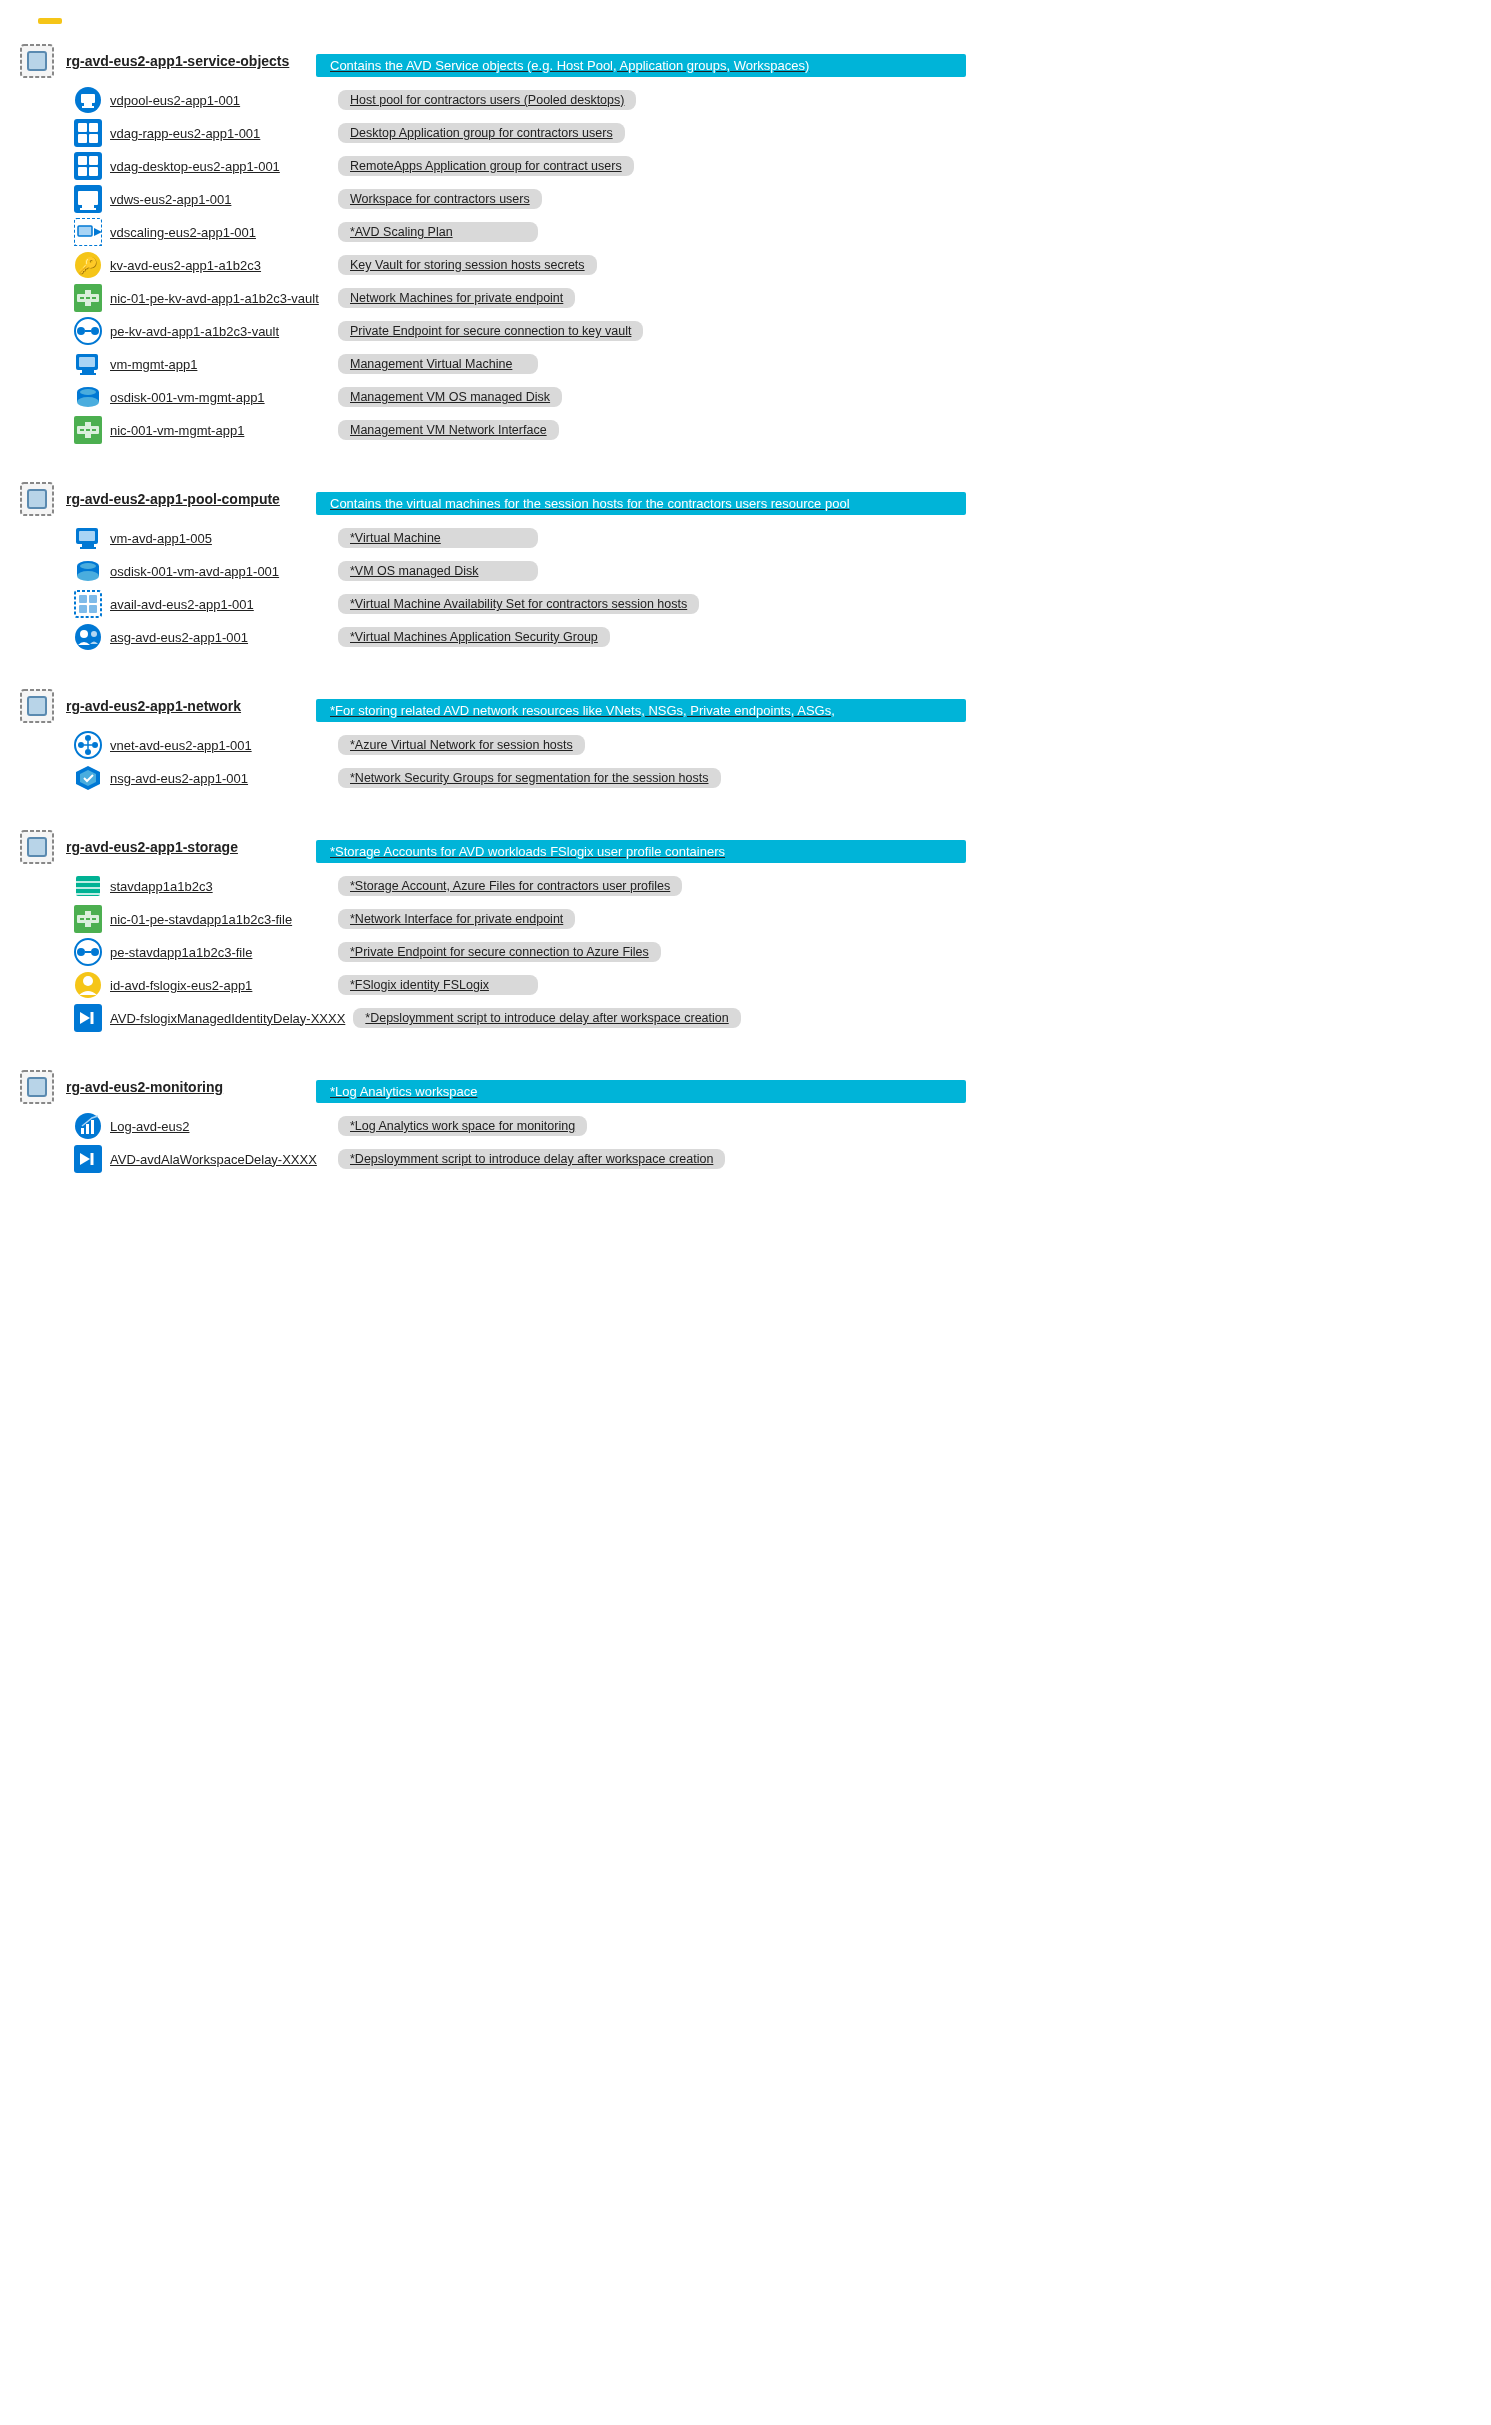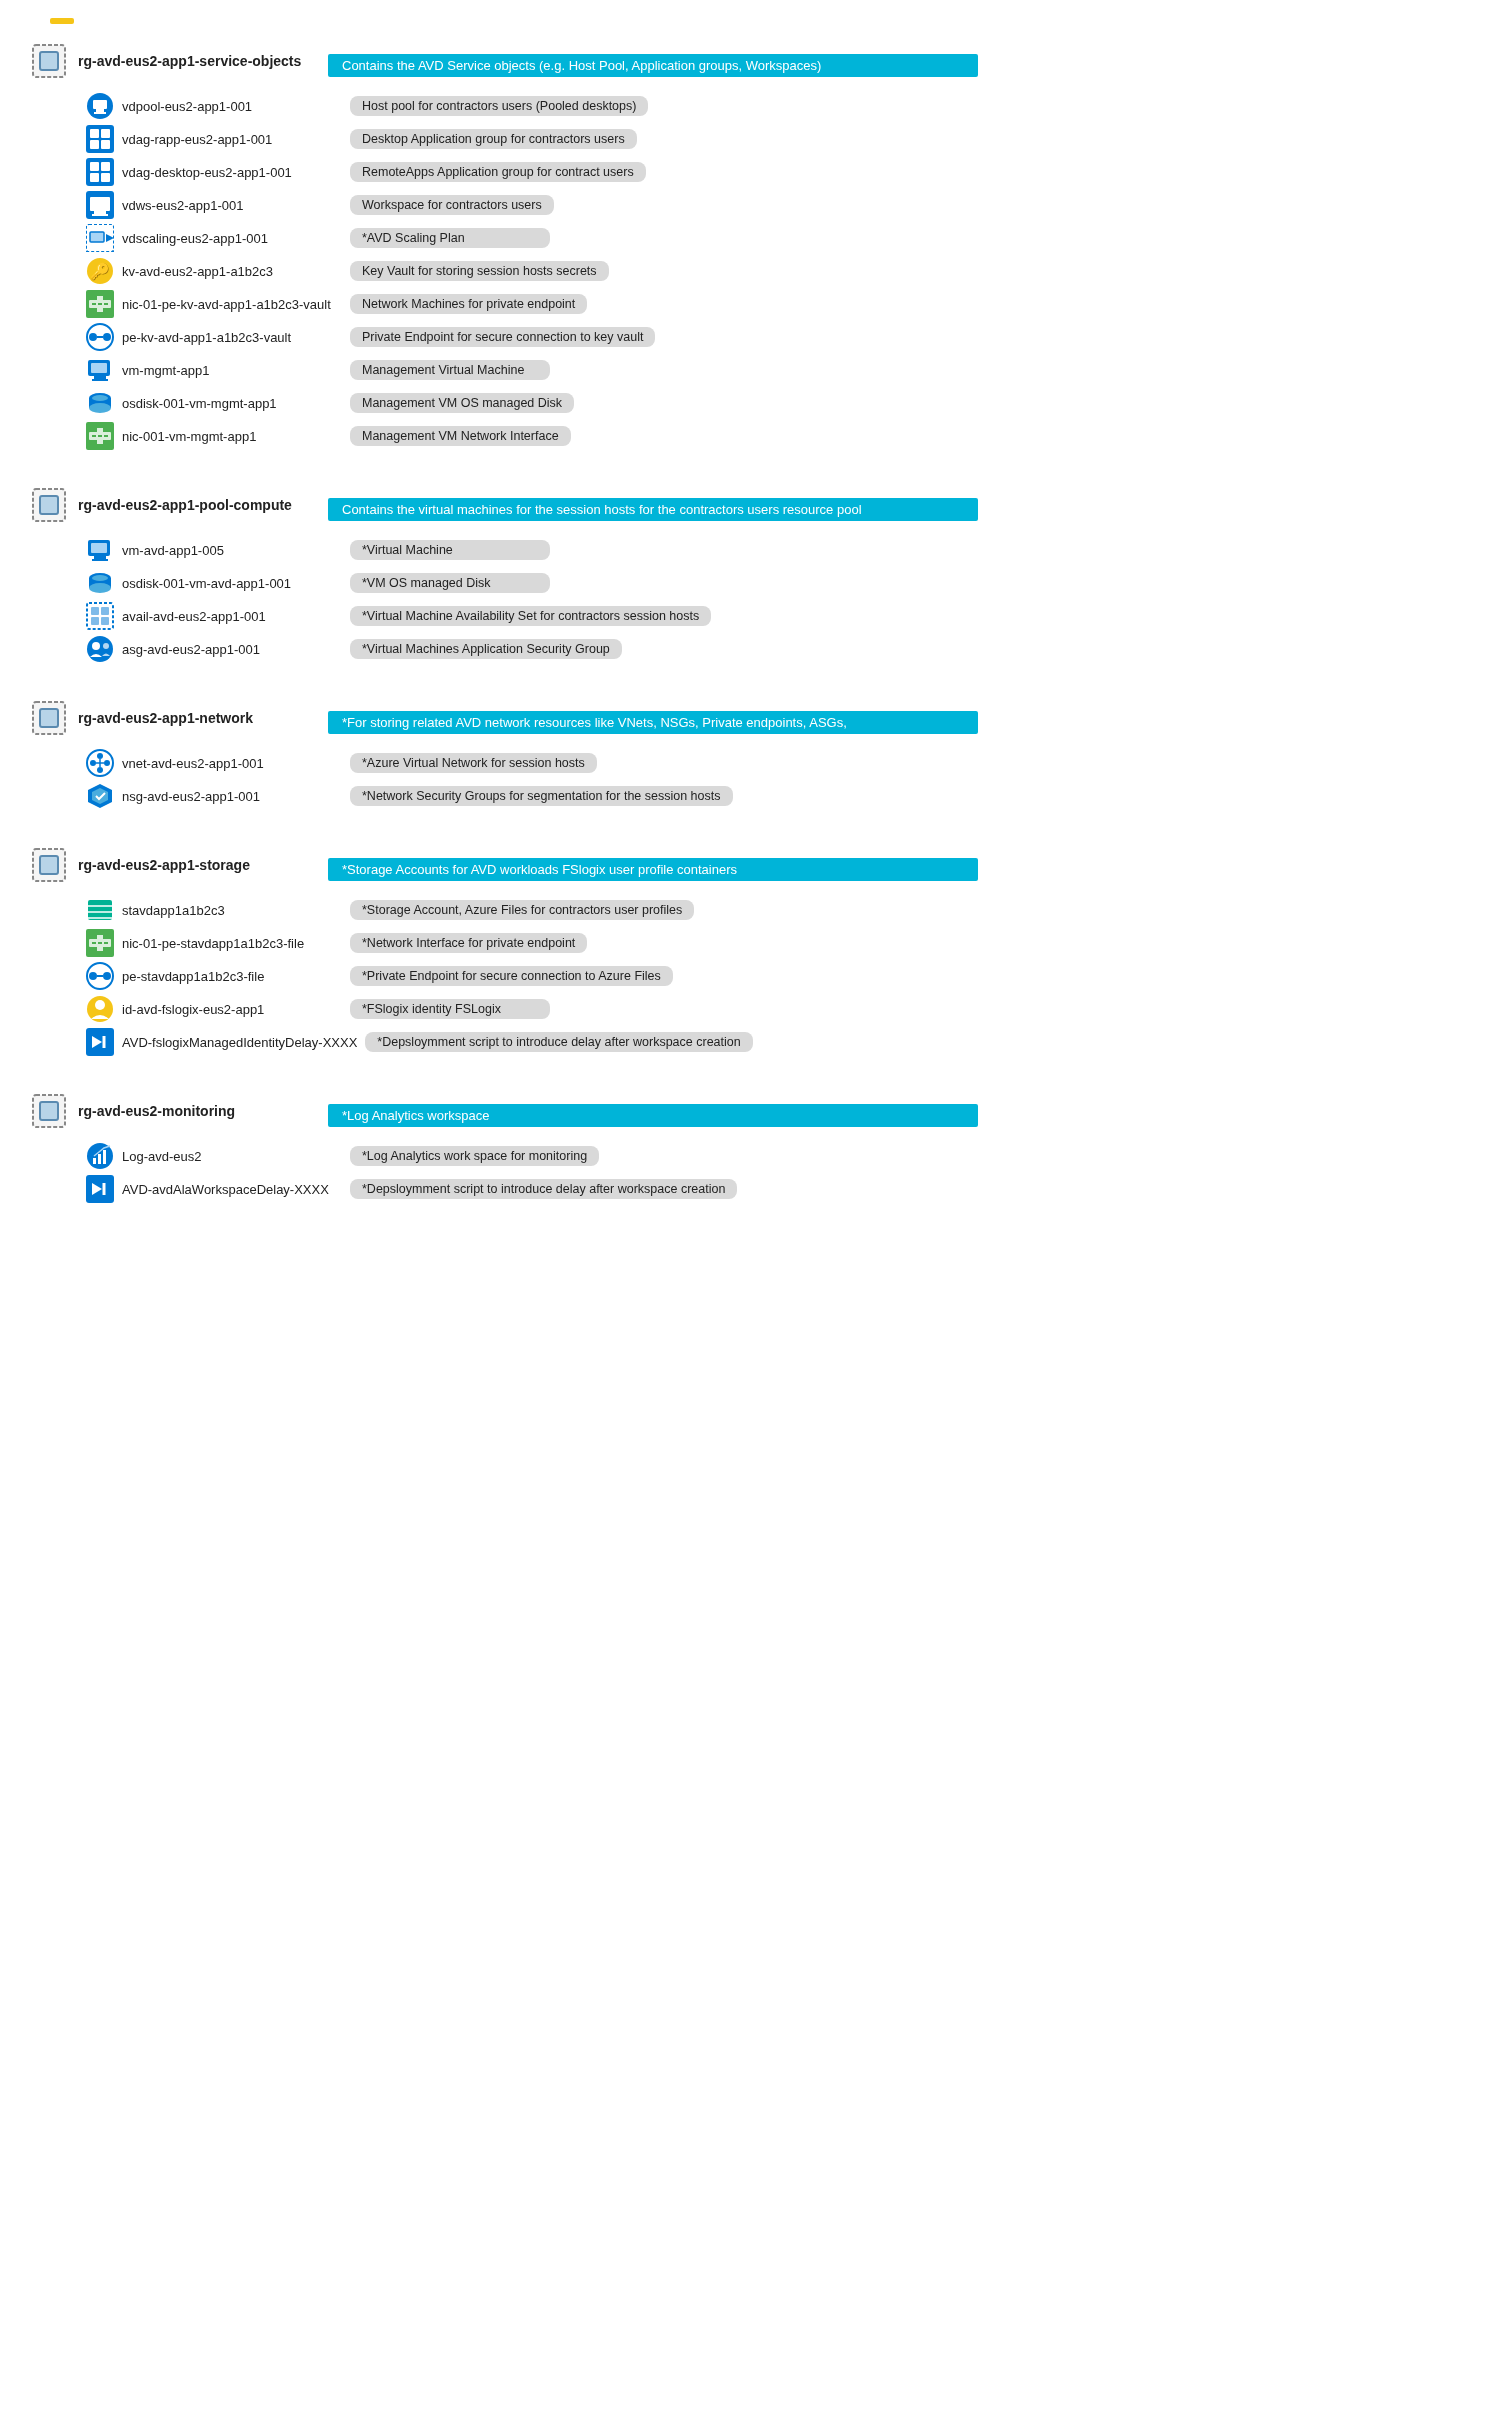--- a/index.html
+++ b/index.html
@@ -5,21 +5,22 @@
     * { box-sizing: border-box; margin: 0; padding: 0; }
     body {
       font-family: Segoe UI, Arial, sans-serif;
       font-size: 13px;
       background: #fff;
       color: #222;
       width: 1491px;
       min-height: 2425px;
     }
     .page {
-      padding: 18px 30px 40px 30px;
+      padding: 18px 30px 40px 18px;
+      text-decoration: underline;
     }
 
     
     .subscription-row {
       display: flex;
       align-items: center;
       gap: 10px;
       margin-bottom: 18px;
     }
     .subscription-key-icon {
@@ -71,21 +72,20 @@
       font-weight: 500;
       border-radius: 2px;
       flex: 1;
       max-width: 650px;
       margin-top: 8px;
     }
 
     
     .resource-list {
       margin-left: 56px;
-      margin-top: 12px;
     }
     .resource-row {
       display: flex;
       align-items: center;
       gap: 8px;
       margin-bottom: 5px;
     }
     .res-icon {
       width: 28px;
       height: 28px;

